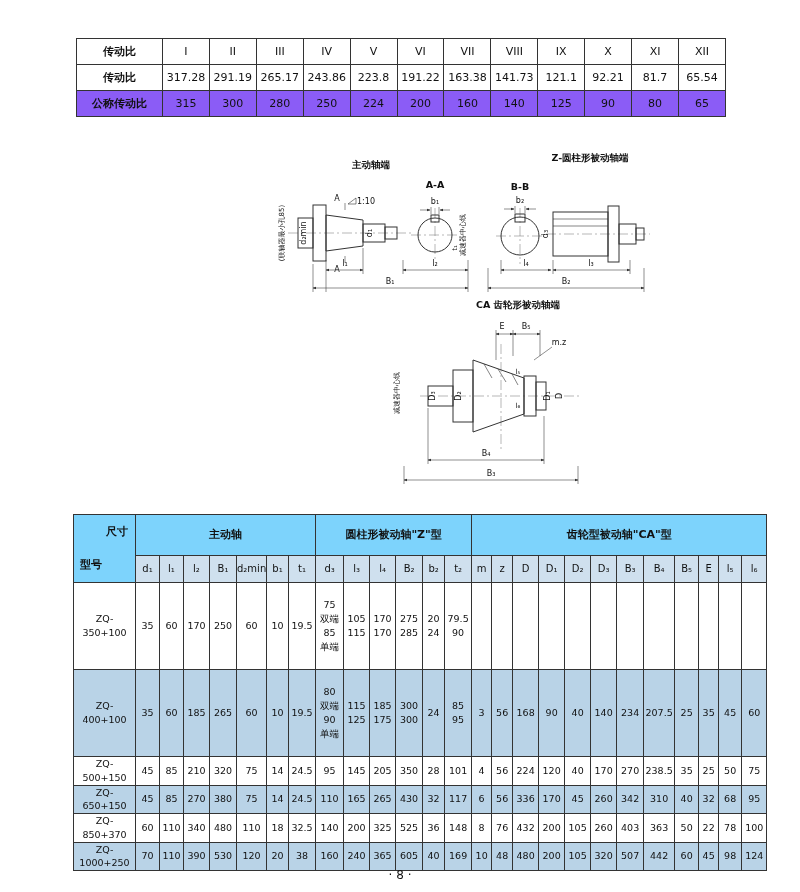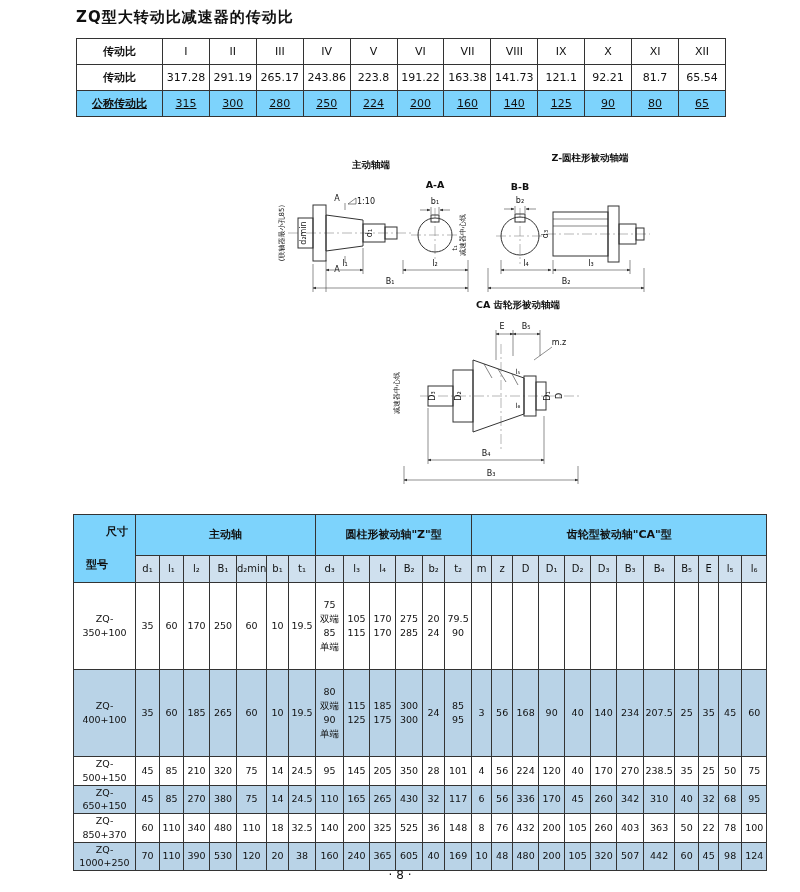--- a/index.html
+++ b/index.html
@@ -8,21 +8,21 @@
     font-family:"DejaVu Sans","Liberation Sans",sans-serif; color:#111; overflow:hidden;
   }
   .title { position:absolute; left:76px; font-size:15px; font-weight:bold; letter-spacing:1px; }
   .title-1 { top:8px; }
   .title-2 { top:132px; }
 
   
   .ratio-table { position:absolute; left:76px; top:38px; border-collapse:collapse; table-layout:fixed; width:650px; border:1.5px solid #333; }
   .ratio-table td { border:1px solid #333; text-align:center; vertical-align:middle; font-size:11px; height:23px; padding:1px 0; }
   .ratio-table .rh { font-weight:bold; }
-  .ratio-table tr.nominal td { background:#7dd3fc;text-decoration:underline; }
+  .ratio-table tr.nominal td { background:#8b5cf6; }
 
   
   .diagram { position:absolute; left:268px; top:148px; width:415px; height:360px; }
   .diagram svg { font-family:"DejaVu Sans","Liberation Sans",sans-serif; }
   .diagram .shape { fill:none; stroke:#333; stroke-width:1; }
   .diagram .thin { fill:none; stroke:#333; stroke-width:0.6; }
   .diagram .dim { fill:none; stroke:#444; stroke-width:0.6; }
   .diagram .cl { fill:none; stroke:#888; stroke-width:0.6; stroke-dasharray:10 3 2 3; }
   .diagram text { fill:#111; font-size:8px; text-anchor:middle; }
   .diagram .t7 { font-size:7px; }
@@ -34,30 +34,29 @@
   .dim-table tr.h-group td { background:#7dd3fc; font-size:11px; font-weight:bold; height:40px; }
   .dim-table tr.h-cols td { background:#cfe0ee; font-size:10px; height:26px; }
   .dim-table tr.row-big td { height:86px; }
   .dim-table tr.row-std td { height:27px; }
   .dim-table tr.alt td { background:#b9d3e7; }
   .dim-table td.corner { position:relative; background-color:#cfe0ee;
     background-image:linear-gradient(to bottom right,
       transparent calc(50% - 0.6px), #333 calc(50% - 0.6px),
       #333 calc(50% + 0.6px), transparent calc(50% + 0.6px)); }
   .corner .c-top { position:absolute; top:9px; right:7px; font-size:11px; font-weight:bold; }
-  .corner .c-bot { position:absolute; bottom:9px; left:12px; font-size:11px; font-weight:bold; }
+  .corner .c-bot { position:absolute; bottom:9px; left:6px; font-size:11px; font-weight:bold; }
 
   .page-num { position:absolute; left:0; right:0; top:868px; text-align:center; font-size:12px; }
 </style>
 </head>
 <body>
 
 <div class="page">
 
-  <div class="title title-1">ZQ型大转动比减速器的传动比</div>
 
   <table class="ratio-table">
     <colgroup>
         <col style="width:86px">
       </colgroup>
     <tbody>
       <tr>
         <td class="rh">传动比</td>
         <td>I</td>
         <td>II</td>

